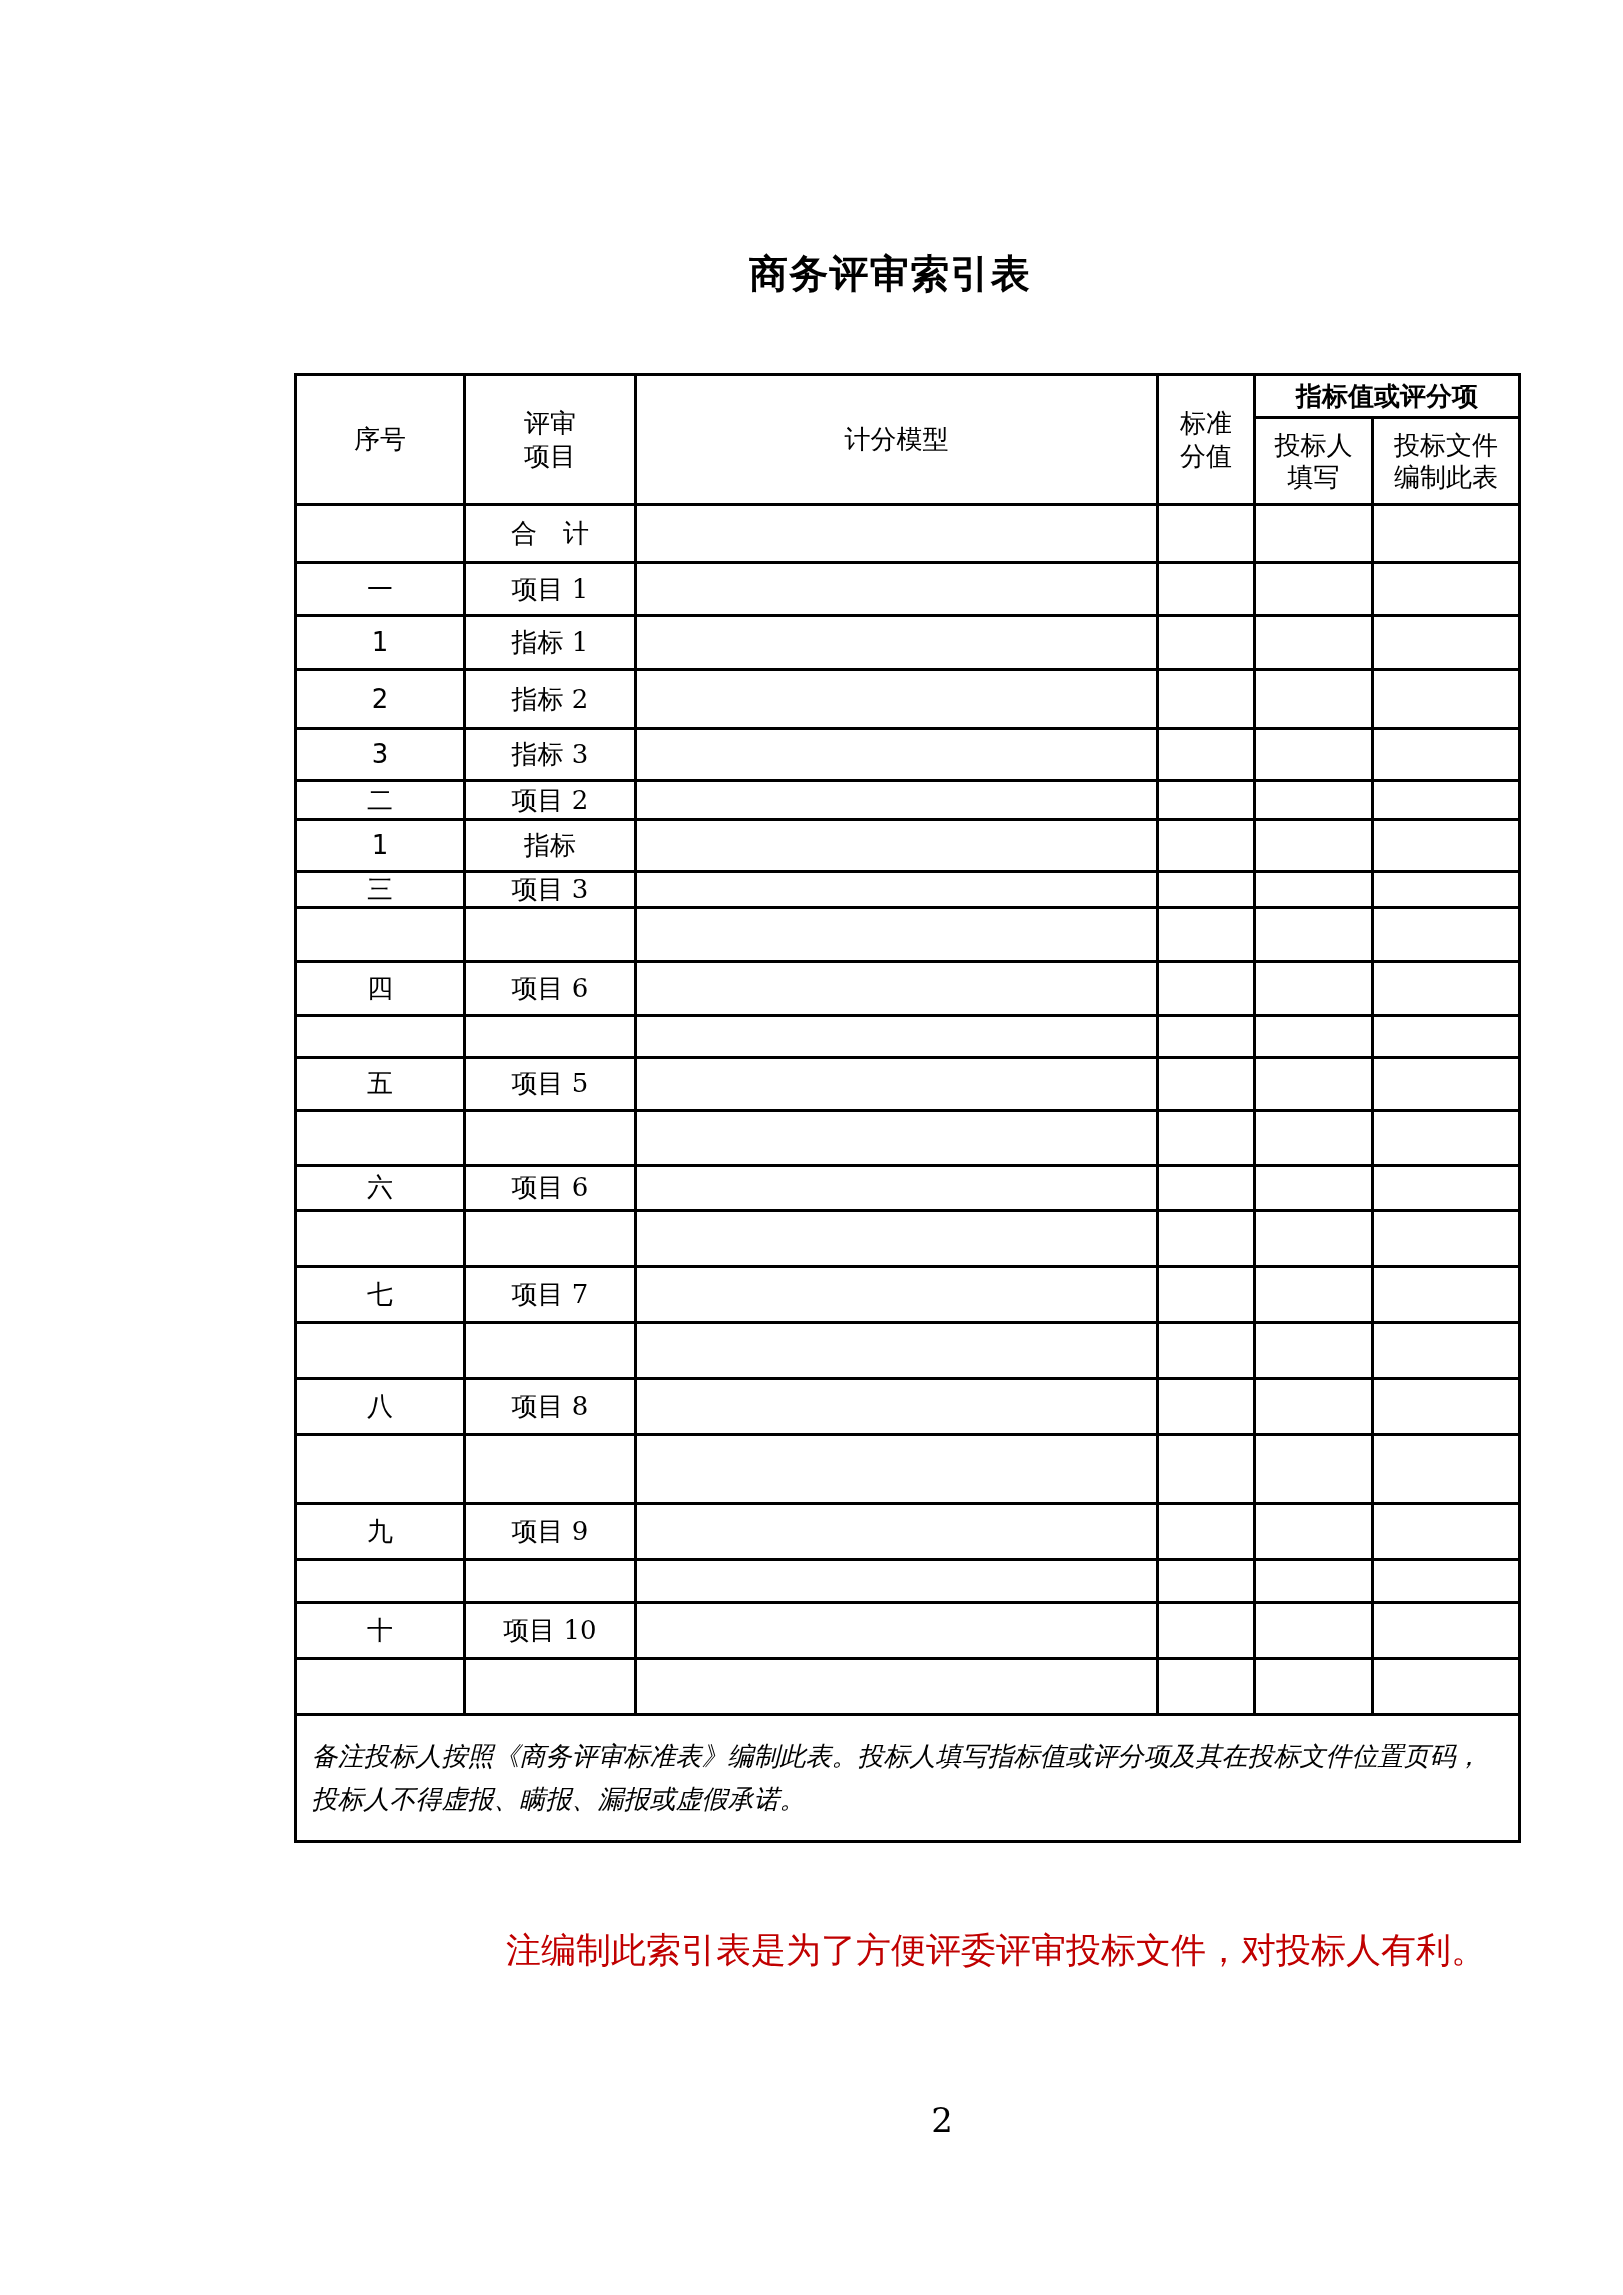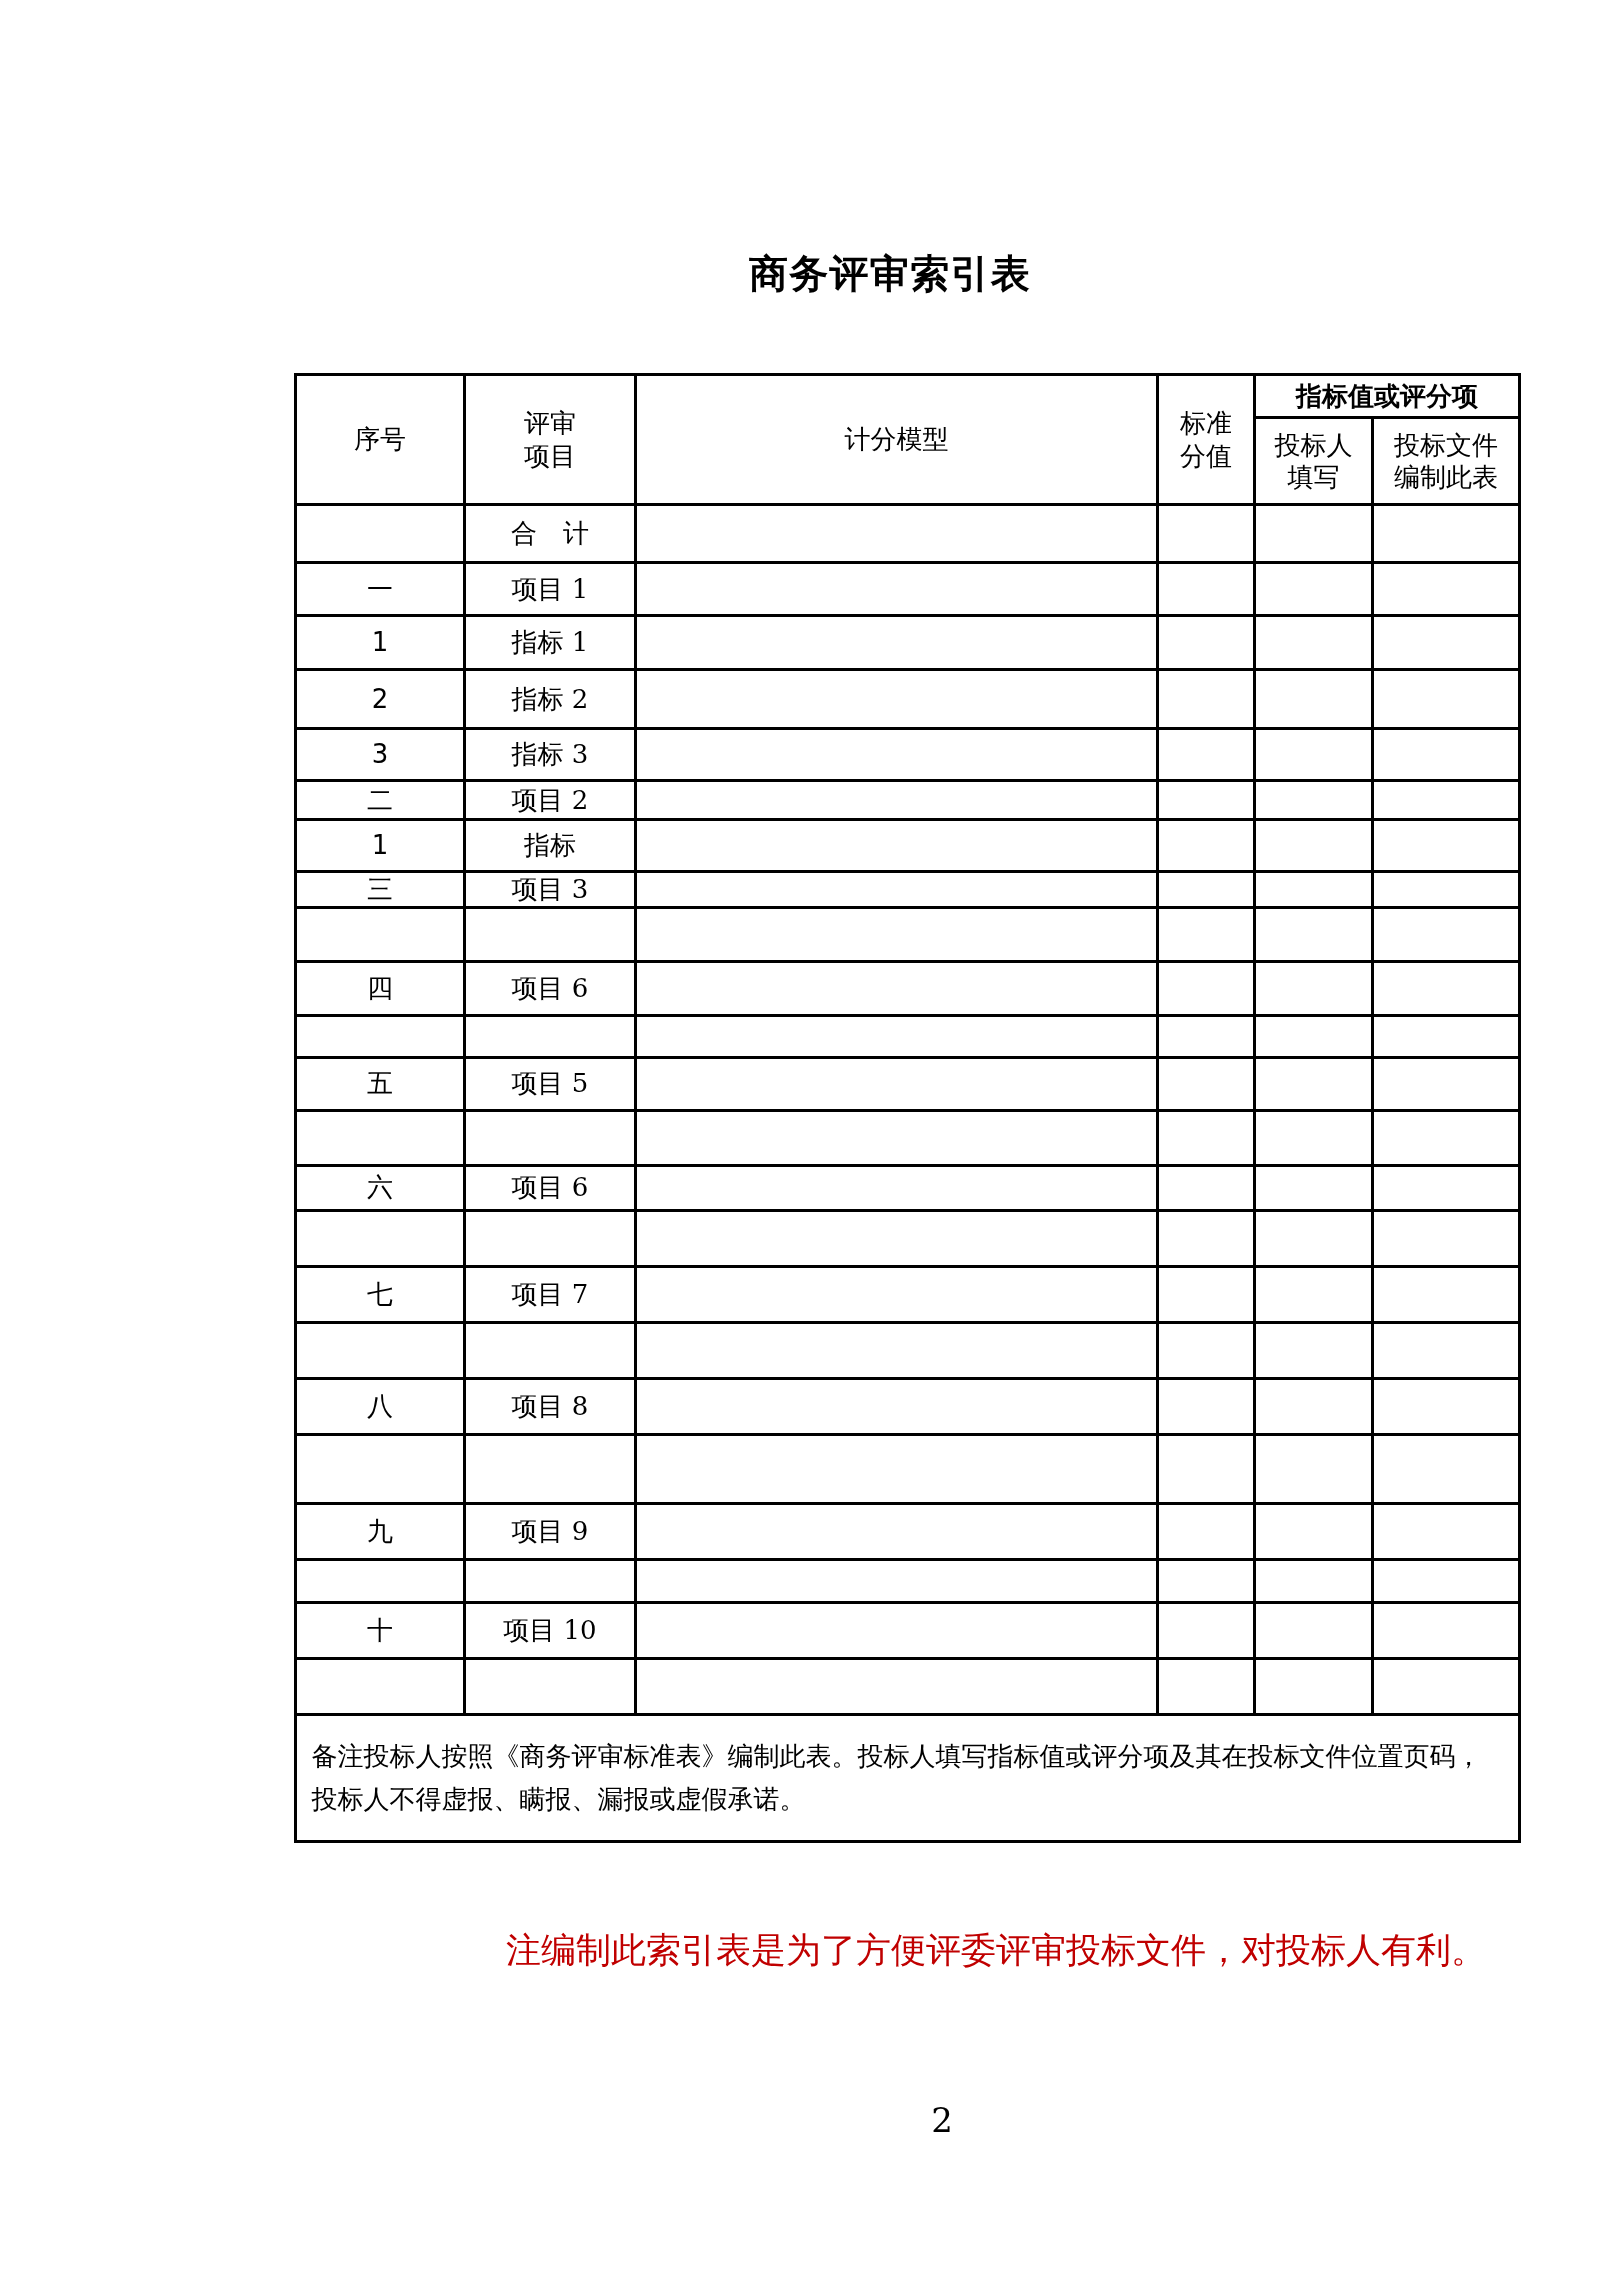--- a/index.html
+++ b/index.html
@@ -240,21 +240,21 @@
         <td></td>
       </tr>
       <tr style="height: 56px;">
         <td></td>
         <td></td>
         <td></td>
         <td></td>
         <td></td>
         <td></td>
       </tr>
-      <tr style="height: 127px;">
+      <tr style="height: 127px; font-style: italic;">
         <td colspan="6" class="notes">备注投标人按照《商务评审标准表》编制此表。投标人填写指标值或评分项及其在投标文件位置页码，投标人不得虚报、瞒报、漏报或虚假承诺。</td>
       </tr>
     </tbody>
 </table>
 
 <div class="red-note">注编制此索引表是为了方便评委评审投标文件，对投标人有利。</div>
 <div class="page-num">2</div>
 
 
 </body></html>

